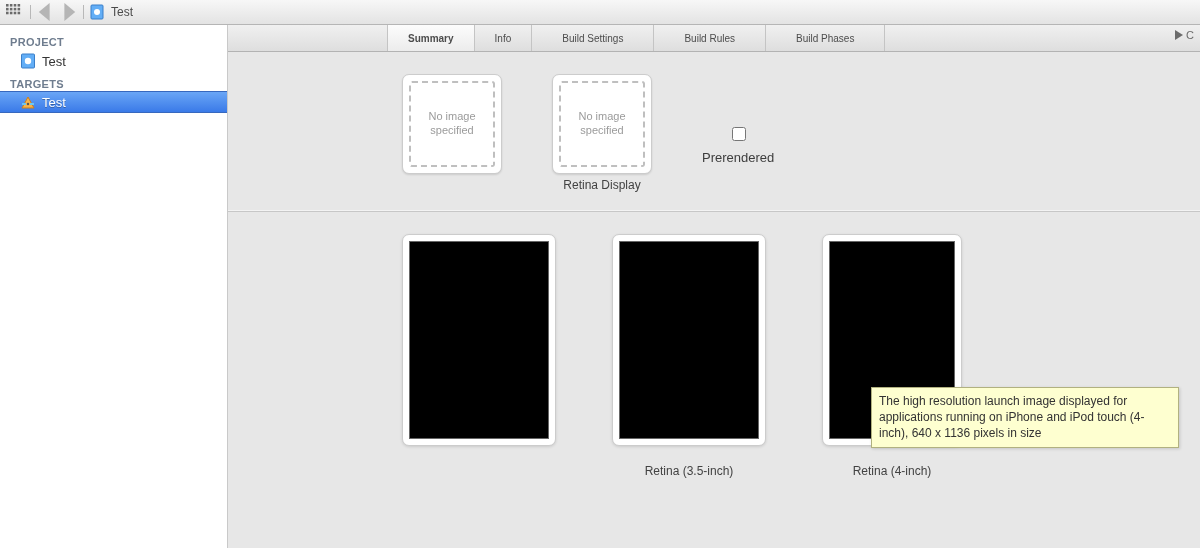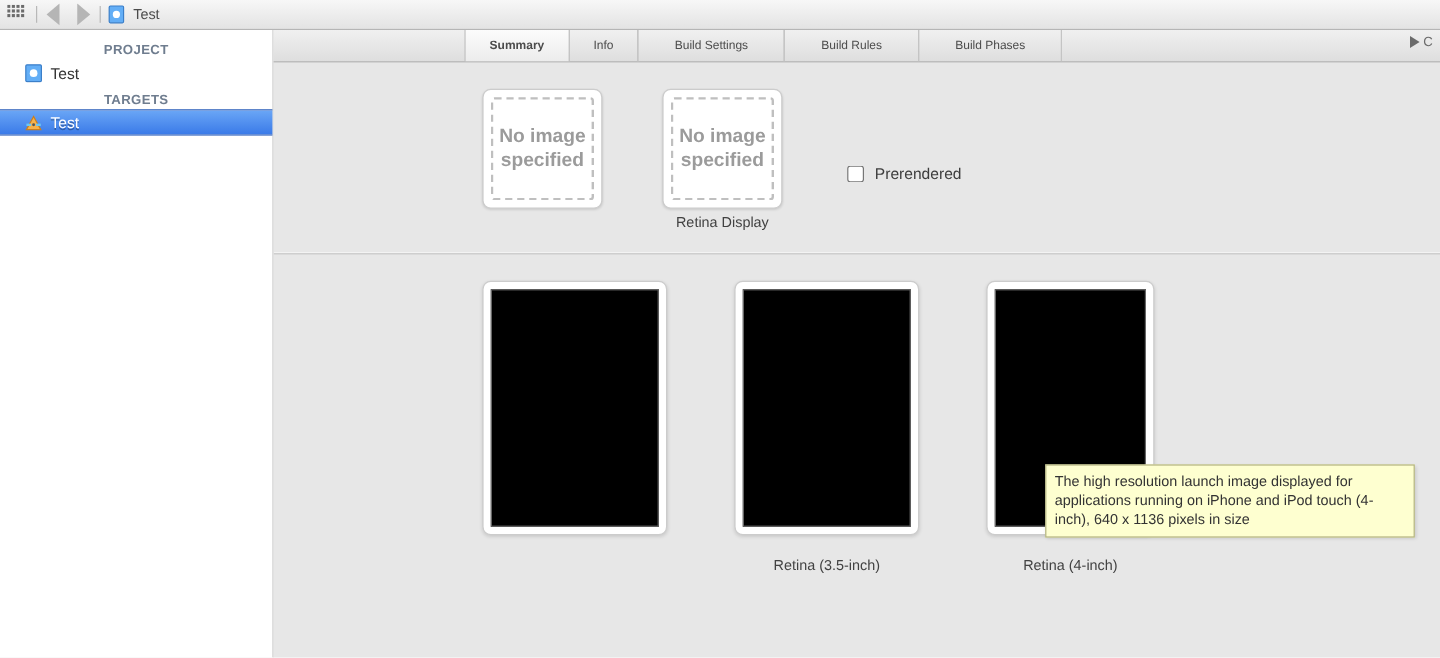--- a/index.html
+++ b/index.html
@@ -53,21 +53,20 @@
   .chrome .pgname{margin-left:3px;}
   .chrome .spacer{flex:1;}
 
   
   .layout{display:flex;height:calc(100% - 25px);}
   .sidebar{
     width:228px;flex:none;
     background:#fff;
     border-right:1px solid #c9c9c9;
     padding-top:5px;
-    text-align:center;
   }
   .sidebar .heading{
     font-size:11px;font-weight:bold;letter-spacing:.3px;
     color:var(--sidebar-heading);
     padding:6px 10px 2px 10px;
     text-shadow:0 1px 0 #fff;
   }
   .sidebar .item{
     display:flex;align-items:center;gap:6px;
     height:22px;padding:0 8px 0 20px;
@@ -138,25 +137,25 @@
   .iconwell{
     width:100px;height:100px;
     background:#fff;border:1px solid var(--well-border);border-radius:7px;
     box-shadow:0 1px 2px rgba(0,0,0,.12);
     padding:6px;
   }
   .iconwell .dash{
     width:100%;height:100%;
     border:2px dashed var(--well-dash);border-radius:3px;
     display:flex;align-items:center;justify-content:center;text-align:center;
-    color:var(--well-text);font-size:16px;line-height:1.25;font-weight:bold;
+    color:var(--well-text);font-size:11px;line-height:1.25;
   }
   .well-caption{font-size:12px;color:#424242;text-align:left;min-height:15px;}
 
-  .checkwrap{display:flex;align-items:center;gap:6px;align-self:center;margin-top:22px;}
+  .checkwrap{display:flex;align-items:center;gap:6px;align-self:center;margin-top:22px;flex-direction:column;}
   .checkwrap input{width:14px;height:14px;}
   .checkwrap label{font-size:13px;color:#3d3d3d;}
 
   .launchwell-wrap{display:flex;flex-direction:column;align-items:center;gap:18px;}
   .launchwell{
     width:154px;height:212px;
     background:#fff;border:1px solid var(--well-border);border-radius:7px;
     box-shadow:0 1px 3px rgba(0,0,0,.12);
     padding:6px;
   }

